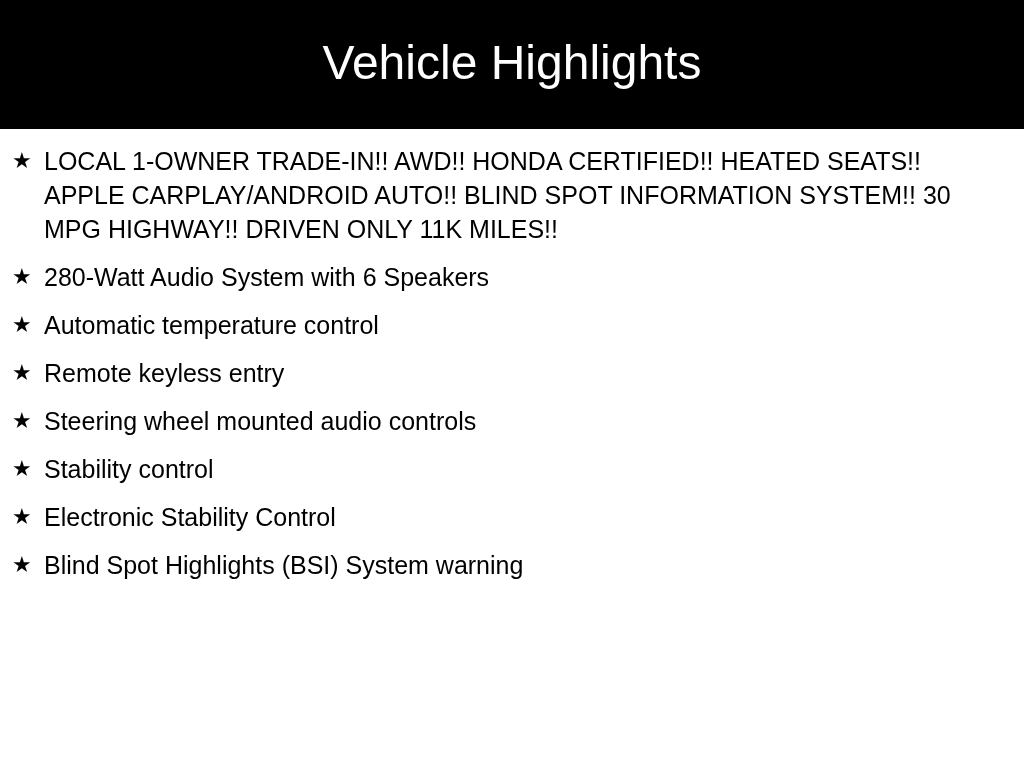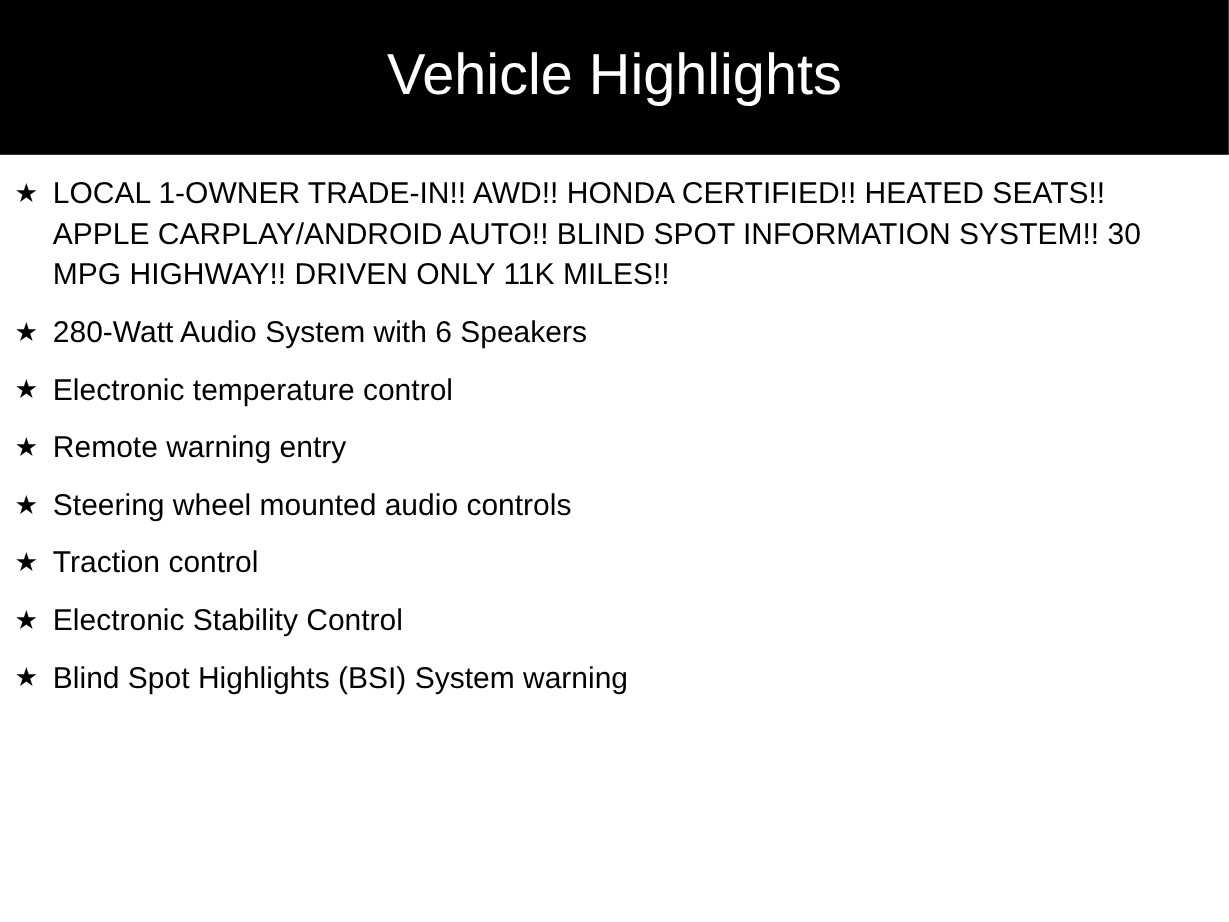--- a/index.html
+++ b/index.html
@@ -95,36 +95,36 @@
       <span class="highlight-text">LOCAL 1-OWNER TRADE-IN!! AWD!! HONDA CERTIFIED!! HEATED SEATS!! APPLE CARPLAY/ANDROID AUTO!! BLIND SPOT INFORMATION SYSTEM!! 30 MPG HIGHWAY!! DRIVEN ONLY 11K MILES!!</span>
     </li>
 
     <li class="highlight-item">
       <span class="bullet-star">★</span>
       <span class="highlight-text">280-Watt Audio System with 6 Speakers</span>
     </li>
 
     <li class="highlight-item">
       <span class="bullet-star">★</span>
-      <span class="highlight-text">Electronic temperature control</span>
+      <span class="highlight-text">Automatic temperature control</span>
     </li>
 
     <li class="highlight-item">
       <span class="bullet-star">★</span>
-      <span class="highlight-text">Remote warning entry</span>
+      <span class="highlight-text">Remote keyless entry</span>
     </li>
 
     <li class="highlight-item">
       <span class="bullet-star">★</span>
       <span class="highlight-text">Steering wheel mounted audio controls</span>
     </li>
 
     <li class="highlight-item">
       <span class="bullet-star">★</span>
-      <span class="highlight-text">Traction control</span>
+      <span class="highlight-text">Stability control</span>
     </li>
 
     <li class="highlight-item">
       <span class="bullet-star">★</span>
       <span class="highlight-text">Electronic Stability Control</span>
     </li>
 
     <li class="highlight-item">
       <span class="bullet-star">★</span>
       <span class="highlight-text">Blind Spot Highlights (BSI) System warning</span>

